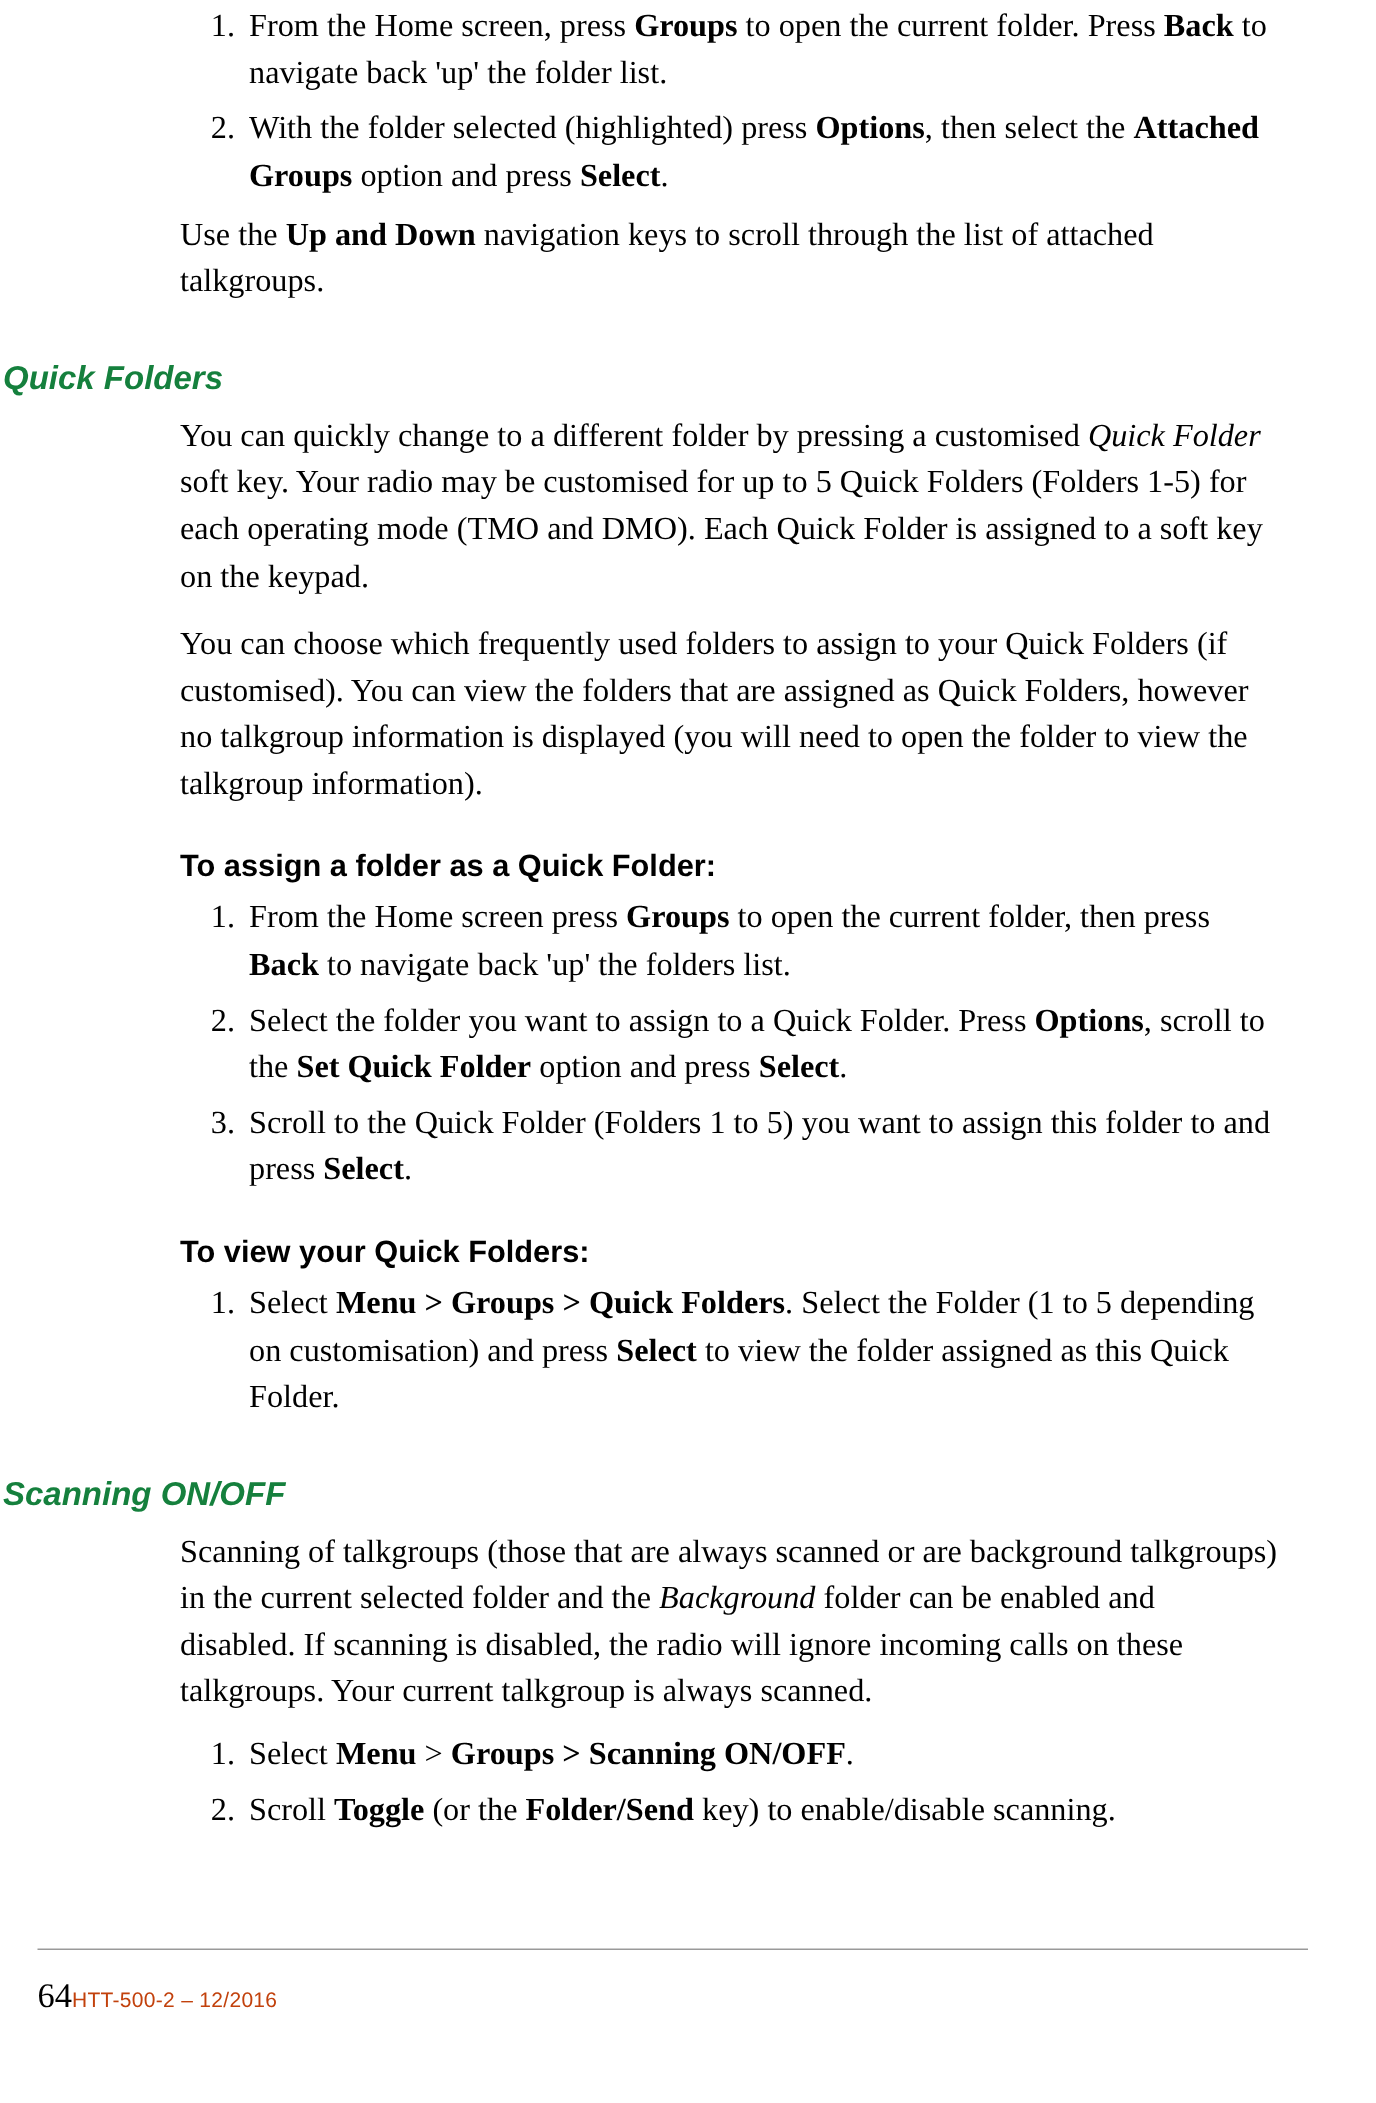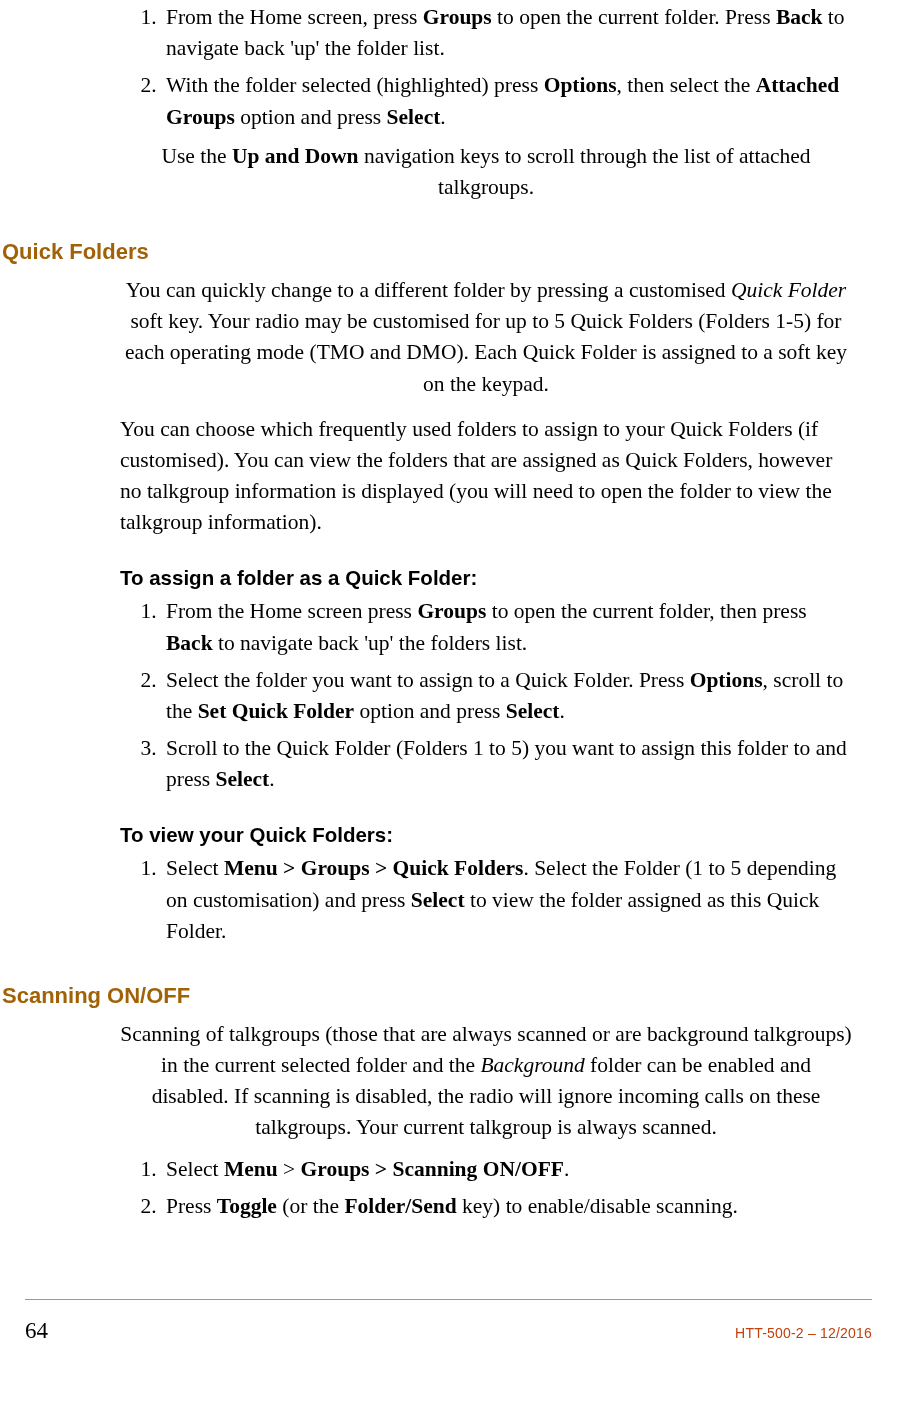--- a/index.html
+++ b/index.html
@@ -30,37 +30,37 @@
     line-height: 1.45;
   }
   ol.num li {
     padding-left: 4px;
     margin-bottom: 6px;
   }
   p.body {
     font-size: 21.5px;
     line-height: 1.45;
     margin: 8px 0 10px 0;
-    text-align: center;
   }
   p.body2 {
     font-size: 21.5px;
     line-height: 1.45;
     margin: 14px 0 10px 0;
   }
   .b { font-weight: bold; }
   .i { font-style: italic; }
   h2.section {
     font-family: Verdana, Geneva, sans-serif;
     font-weight: bold;
     font-size: 22px;
-    color: #a16207;
+    color: #15803d;
     margin: 36px 0 10px -120px;
     padding-left: 2px;
     letter-spacing: 0px;
+    font-style: italic;
   }
   h3.sub {
     font-family: Verdana, Geneva, sans-serif;
     font-weight: bold;
     font-size: 20.5px;
     margin: 28px 0 6px 0;
     letter-spacing: 0px;
   }
   .footer {
     position: absolute;
@@ -69,21 +69,20 @@
     bottom: 34px;
     padding: 0 45px 0 25px;
   }
   .footer-line {
     border-top: 1px solid #999;
     height: 0;
     margin-bottom: 18px;
   }
   .footer-row {
     display: flex;
-    justify-content: space-between;
     align-items: baseline;
   }
   .page-num {
     font-family: "Palatino Linotype", "Book Antiqua", Palatino, Georgia, serif;
     font-size: 23px;
   }
   .doc-id {
     font-family: Verdana, Geneva, sans-serif;
     font-size: 14px;
     color: #c2410c;
@@ -143,21 +142,21 @@
 
     <p class="body">
       <span>Scanning of talkgroups (those that are always scanned or are background talkgroups) in the current selected folder and the </span><span class="i">Background</span><span> folder can be enabled and disabled. If scanning is disabled, the radio will ignore incoming calls on these talkgroups. Your current talkgroup is always scanned.</span>
     </p>
 
     <ol class="num">
       <li>
         <span>Select </span><span class="b">Menu</span><span> &gt; </span><span class="b">Groups &gt; Scanning ON/OFF</span><span>.</span>
       </li>
       <li>
-        <span>Press </span><span class="b">Toggle</span><span> (or the </span><span class="b">Folder/Send</span><span> key) to enable/disable scanning.</span>
+        <span>Scroll </span><span class="b">Toggle</span><span> (or the </span><span class="b">Folder/Send</span><span> key) to enable/disable scanning.</span>
       </li>
     </ol>
 
   </div>
 
   <div class="footer">
     <div class="footer-line"></div>
     <div class="footer-row">
       <span class="page-num">64</span>
       <span class="doc-id">HTT-500-2 – 12/2016</span>

